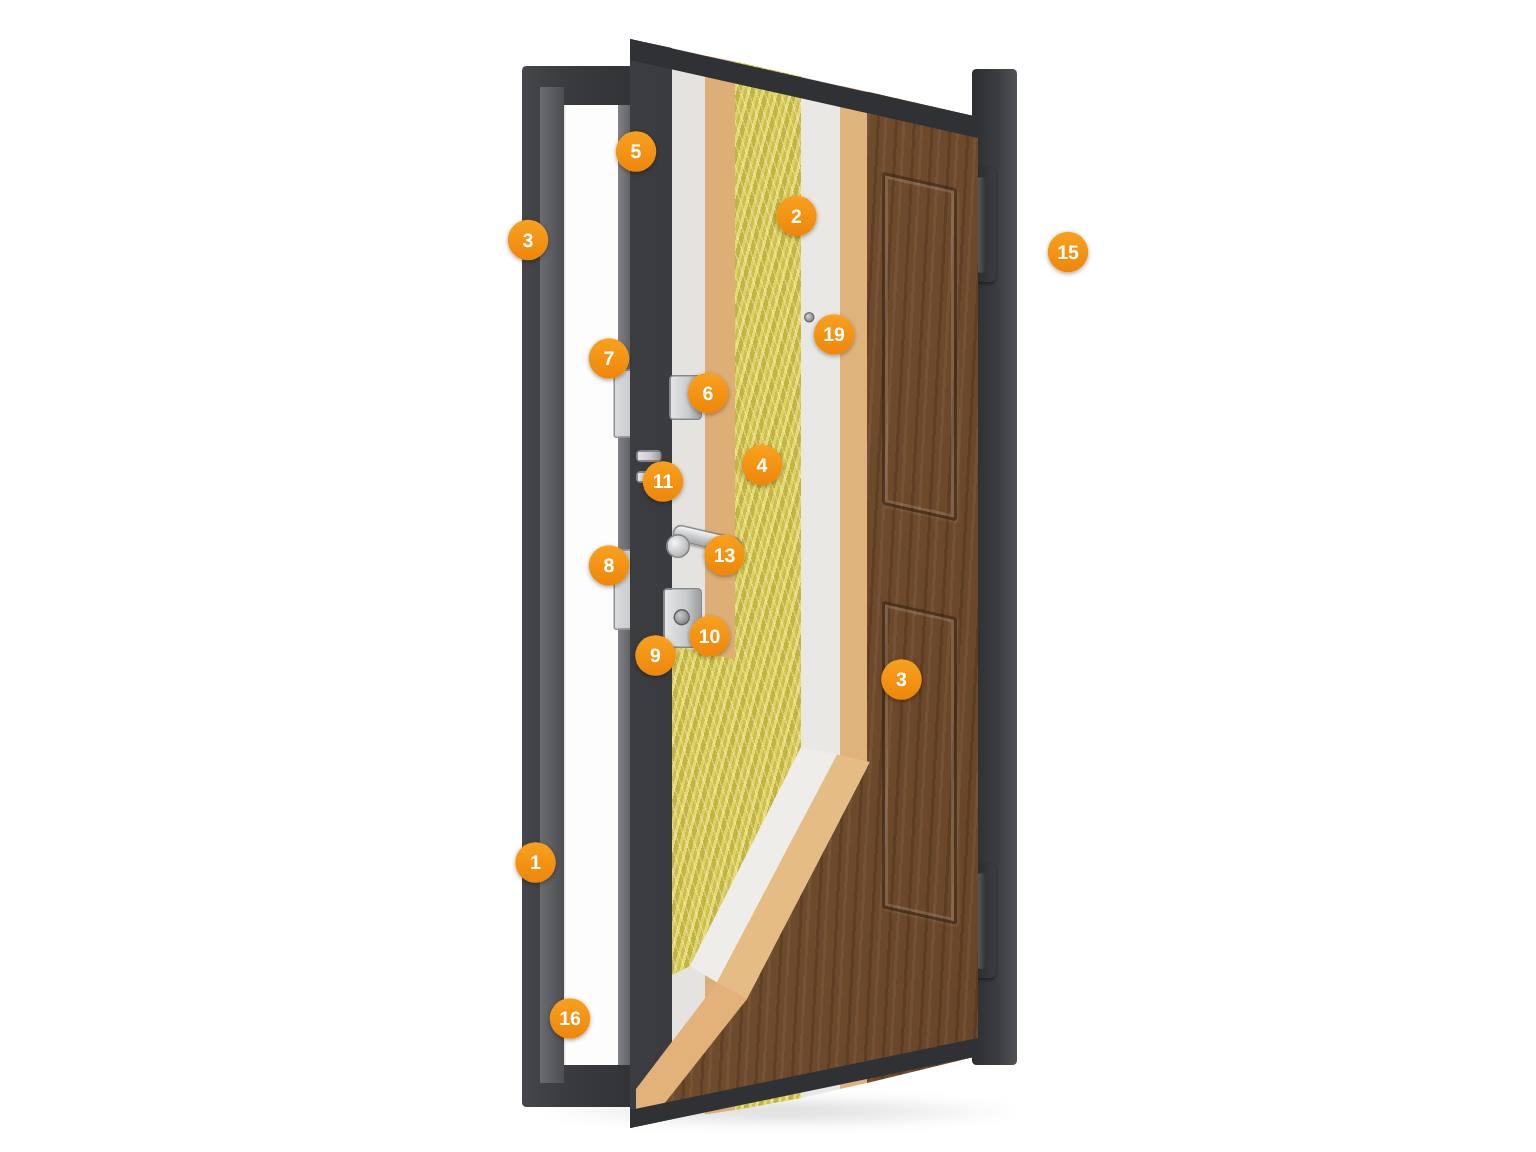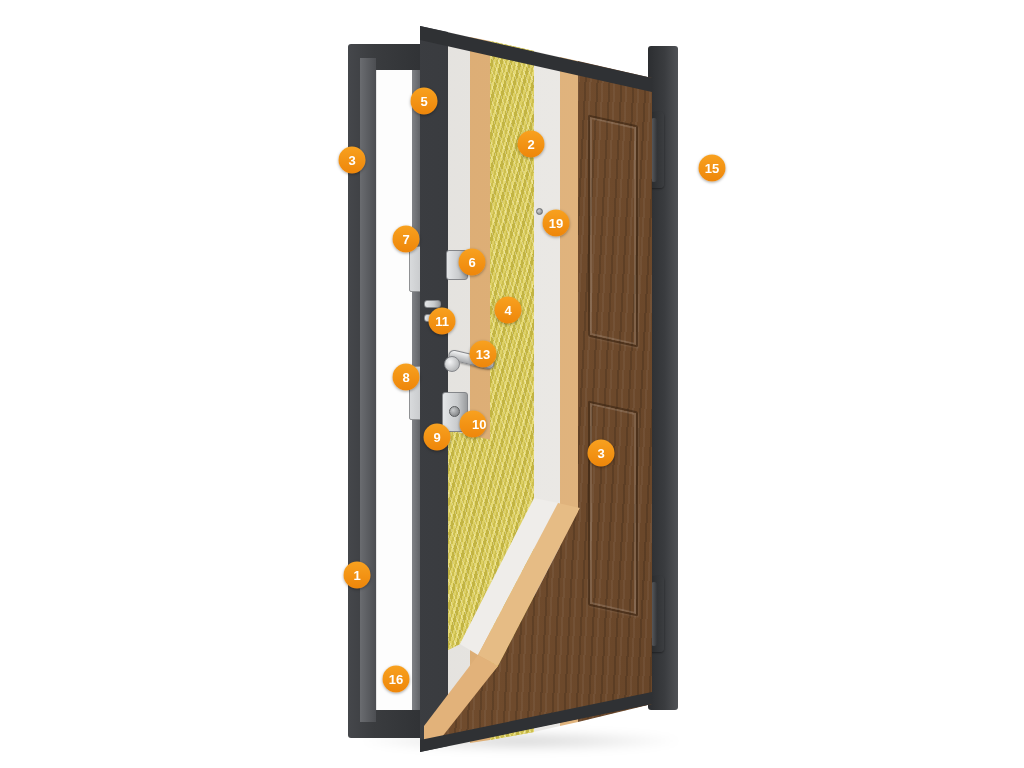--- a/index.html
+++ b/index.html
@@ -189,20 +189,20 @@
 
 <div class="marker" style="left: 357px; top: 575px;">1</div>
     <div class="marker" style="left: 531px; top: 144px;">2</div>
     <div class="marker" style="left: 601px; top: 453px;">3</div>
     <div class="marker" style="left: 508px; top: 310px;">4</div>
     <div class="marker" style="left: 424px; top: 101px;">5</div>
     <div class="marker" style="left: 472px; top: 262px;">6</div>
     <div class="marker" style="left: 406px; top: 239px;">7</div>
     <div class="marker" style="left: 406px; top: 377px;">8</div>
     <div class="marker" style="left: 437px; top: 437px;">9</div>
-    <div class="marker" style="left: 473px; top: 424px; text-align: right;">10</div>
+    <div class="marker" style="left: 473px; top: 424px;">10</div>
     <div class="marker" style="left: 442px; top: 321px;">11</div>
     <div class="marker" style="left: 352px; top: 160px;">3</div>
-    <div class="marker" style="left: 483px; top: 354px;">13</div>
+    <div class="marker" style="left: 483px; top: 370px;">13</div>
     <div class="marker" style="left: 556px; top: 223px;">19</div>
     <div class="marker" style="left: 664px; top: 168px; margin-left: 48px;">15</div>
-    <div class="marker" style="left: 396px; top: 679px;">16</div>
+    <div class="marker" style="left: 380px; top: 679px;">16</div>
   </div>
 
 </body></html>

